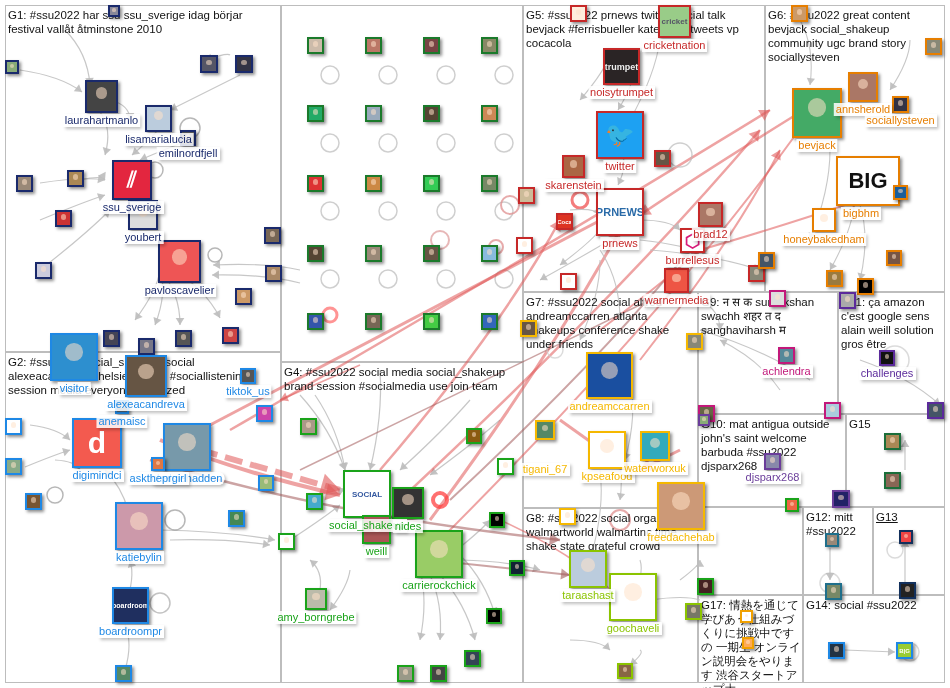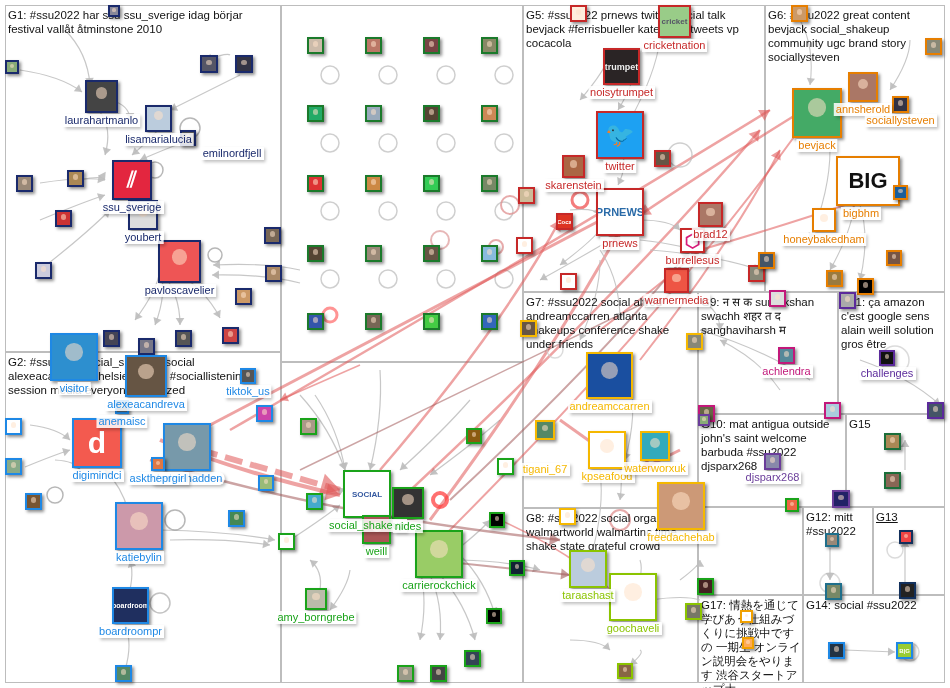--- a/index.html
+++ b/index.html
@@ -248,20 +248,21 @@
       <polygon points="905,540 909.3,547 900.7,547" fill="#bdbdbd" fill-opacity="0.9"></polygon>
       <path d="M845,650 Q870,651 895,652" stroke="#bdbdbd" stroke-width="1.2" fill="none" stroke-opacity="0.85"></path>
       <polygon points="895,652 887.8337307240473,656.0167878540616 888.1774558538476,647.4236596090542" fill="#bdbdbd" fill-opacity="0.9"></polygon>
     </svg>
 <div class="group-box" style="left: 5px; top: 5px; width: 276px; height: 347px;"></div>
     <div class="group-title" style="left: 8px; top: 8px; width: 260px;">G1: #ssu2022 har ssu ssu_sverige idag börjar festival vallåt åtminstone 2010</div>
     <div class="group-box" style="left: 5px; top: 352px; width: 276px; height: 331px;"></div>
     <div class="group-title" style="left: 8px; top: 355px; width: 270px;">G2: #ssu2022 social_shakeup social alexeacandreva chelsiehadden #sociallistening session media everyone prioritized</div>
     <div class="group-box" style="left: 281px; top: 5px; width: 242px; height: 357px;"></div>
     <div class="group-box" style="left: 281px; top: 362px; width: 242px; height: 321px;"></div>
+    <div class="group-title" style="left: 284px; top: 365px; width: 235px;">G4: #ssu2022 social media social_shakeup brand session #socialmedia use join team</div>
     <div class="group-box" style="left: 523px; top: 5px; width: 242px; height: 287px;"></div>
     <div class="group-title" style="left: 526px; top: 8px; width: 235px;">G5: #ssu2022 prnews twitter social talk bevjack #ferrisbueller katejamestweets vp cocacola</div>
     <div class="group-box" style="left: 765px; top: 5px; width: 180px; height: 287px;"></div>
     <div class="group-title" style="left: 768px; top: 8px; width: 175px;">G6: #ssu2022 great content bevjack social_shakeup community ugc brand story sociallysteven</div>
     <div class="group-box" style="left: 523px; top: 292px; width: 175px; height: 216px;"></div>
     <div class="group-title" style="left: 526px; top: 295px; width: 170px;">G7: #ssu2022 social alfred andreamccarren atlanta shakeups conference shake under friends</div>
     <div class="group-box" style="left: 523px; top: 508px; width: 175px; height: 175px;"></div>
     <div class="group-title" style="left: 526px; top: 511px; width: 170px;">G8: #ssu2022 social organic walmartworld walmartinc time shake state grateful crowd</div>
     <div class="group-box" style="left: 698px; top: 292px; width: 140px; height: 122px;"></div>
     <div class="group-title" style="left: 701px; top: 295px; width: 138px;">G9: न स क survekshan swachh शहर त द sanghaviharsh म</div>
@@ -290,21 +291,21 @@
       <div style="position: absolute; left: 30%; top: 18%; width: 40%; height: 40%; border-radius: 50%; background: rgba(255, 225, 200, 0.55);"></div>
     </div>
     <div class="node-label" style="color: rgb(26, 42, 108); left: 101.5px; top: 114px;">laurahartmanlo</div>
     <div class="node" style="left: 145px; top: 105px; width: 27px; height: 27px; border-color: rgb(26, 42, 108); background: rgb(187, 204, 221);">
       <div style="position: absolute; left: 30%; top: 18%; width: 40%; height: 40%; border-radius: 50%; background: rgba(255, 225, 200, 0.55);"></div>
     </div>
     <div class="node-label" style="color: rgb(26, 42, 108); left: 158.5px; top: 133px;">lisamarialucia</div>
     <div class="node" style="left: 180px; top: 130px; width: 16px; height: 16px; border-color: rgb(26, 42, 108); background: rgb(85, 85, 85);">
       <div style="position: absolute; left: 30%; top: 18%; width: 40%; height: 40%; border-radius: 50%; background: rgba(255, 225, 200, 0.55);"></div>
     </div>
-    <div class="node-label" style="color: rgb(26, 42, 108); left: 188px; top: 147px; margin-left: 44px;">emilnordfjell</div>
+    <div class="node-label" style="color: rgb(26, 42, 108); left: 188px; top: 147px;">emilnordfjell</div>
     <div class="node" style="left: 112px; top: 160px; width: 40px; height: 40px; border-color: rgb(26, 42, 108); background: rgb(227, 38, 63);">
       <div class="glyph" style="color: rgb(255, 255, 255); font-size: 22px;">⫽</div>
     </div>
     <div class="node-label" style="color: rgb(26, 42, 108); left: 132px; top: 201px;">ssu_sverige</div>
     <div class="node" style="left: 128px; top: 200px; width: 30px; height: 30px; border-color: rgb(26, 42, 108); background: rgb(221, 221, 221);">
       <div style="position: absolute; left: 30%; top: 18%; width: 40%; height: 40%; border-radius: 50%; background: rgba(255, 225, 200, 0.55);"></div>
     </div>
     <div class="node-label" style="color: rgb(26, 42, 108); left: 143px; top: 231px;">youbert</div>
     <div class="node" style="left: 200px; top: 55px; width: 18px; height: 18px; border-color: rgb(26, 42, 108); background: rgb(85, 85, 102);">
       <div style="position: absolute; left: 30%; top: 18%; width: 40%; height: 40%; border-radius: 50%; background: rgba(255, 225, 200, 0.55);"></div>

